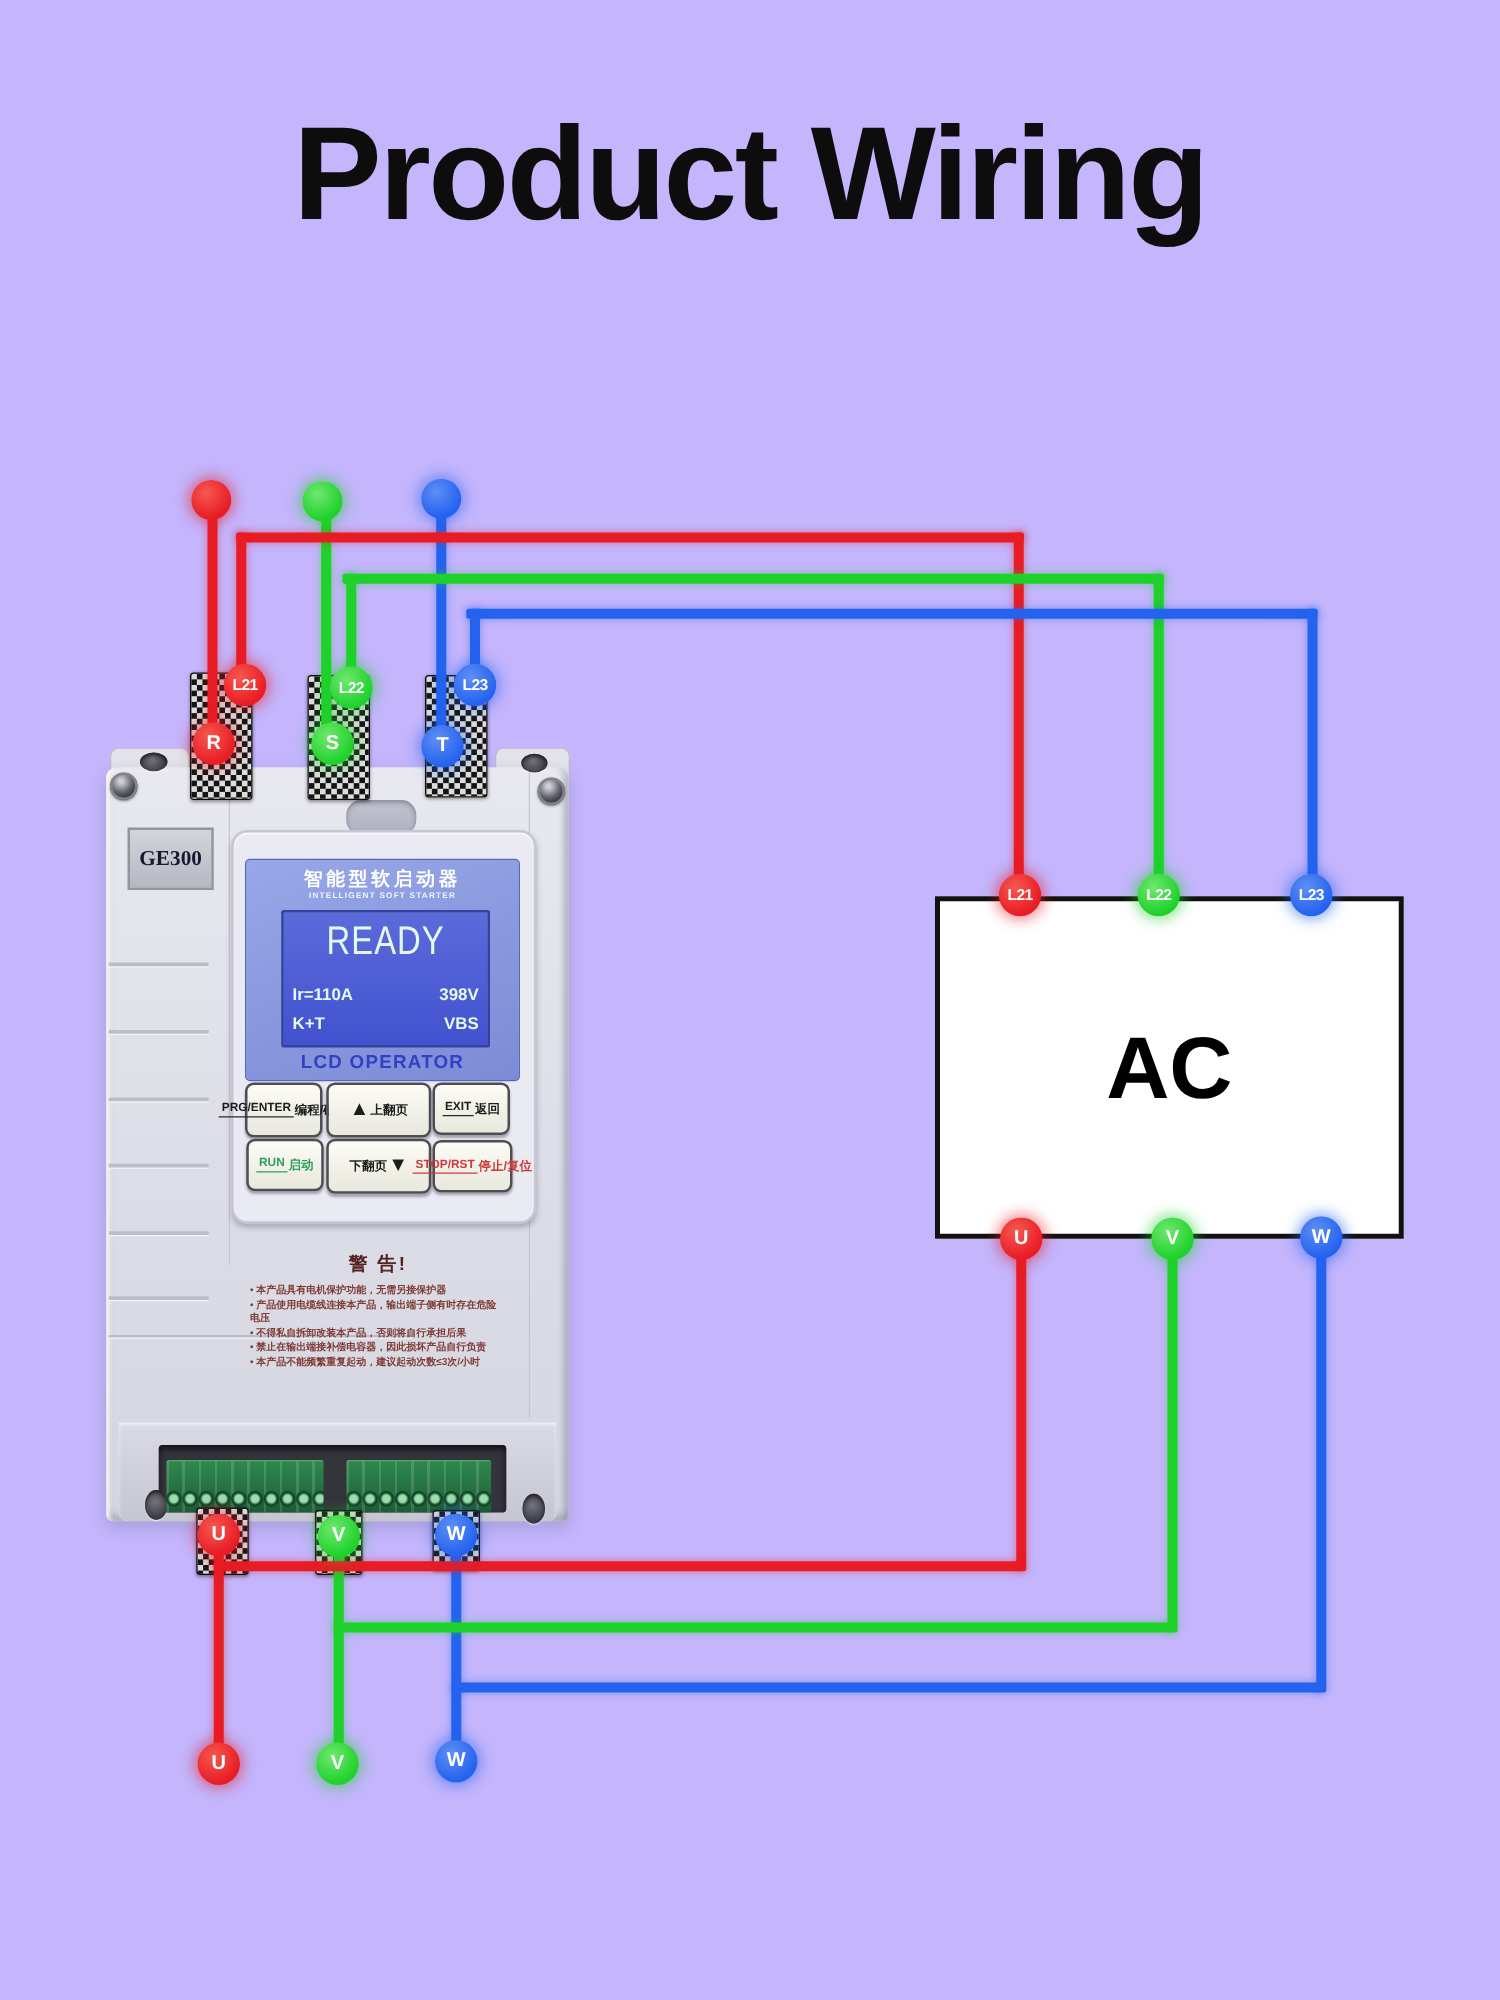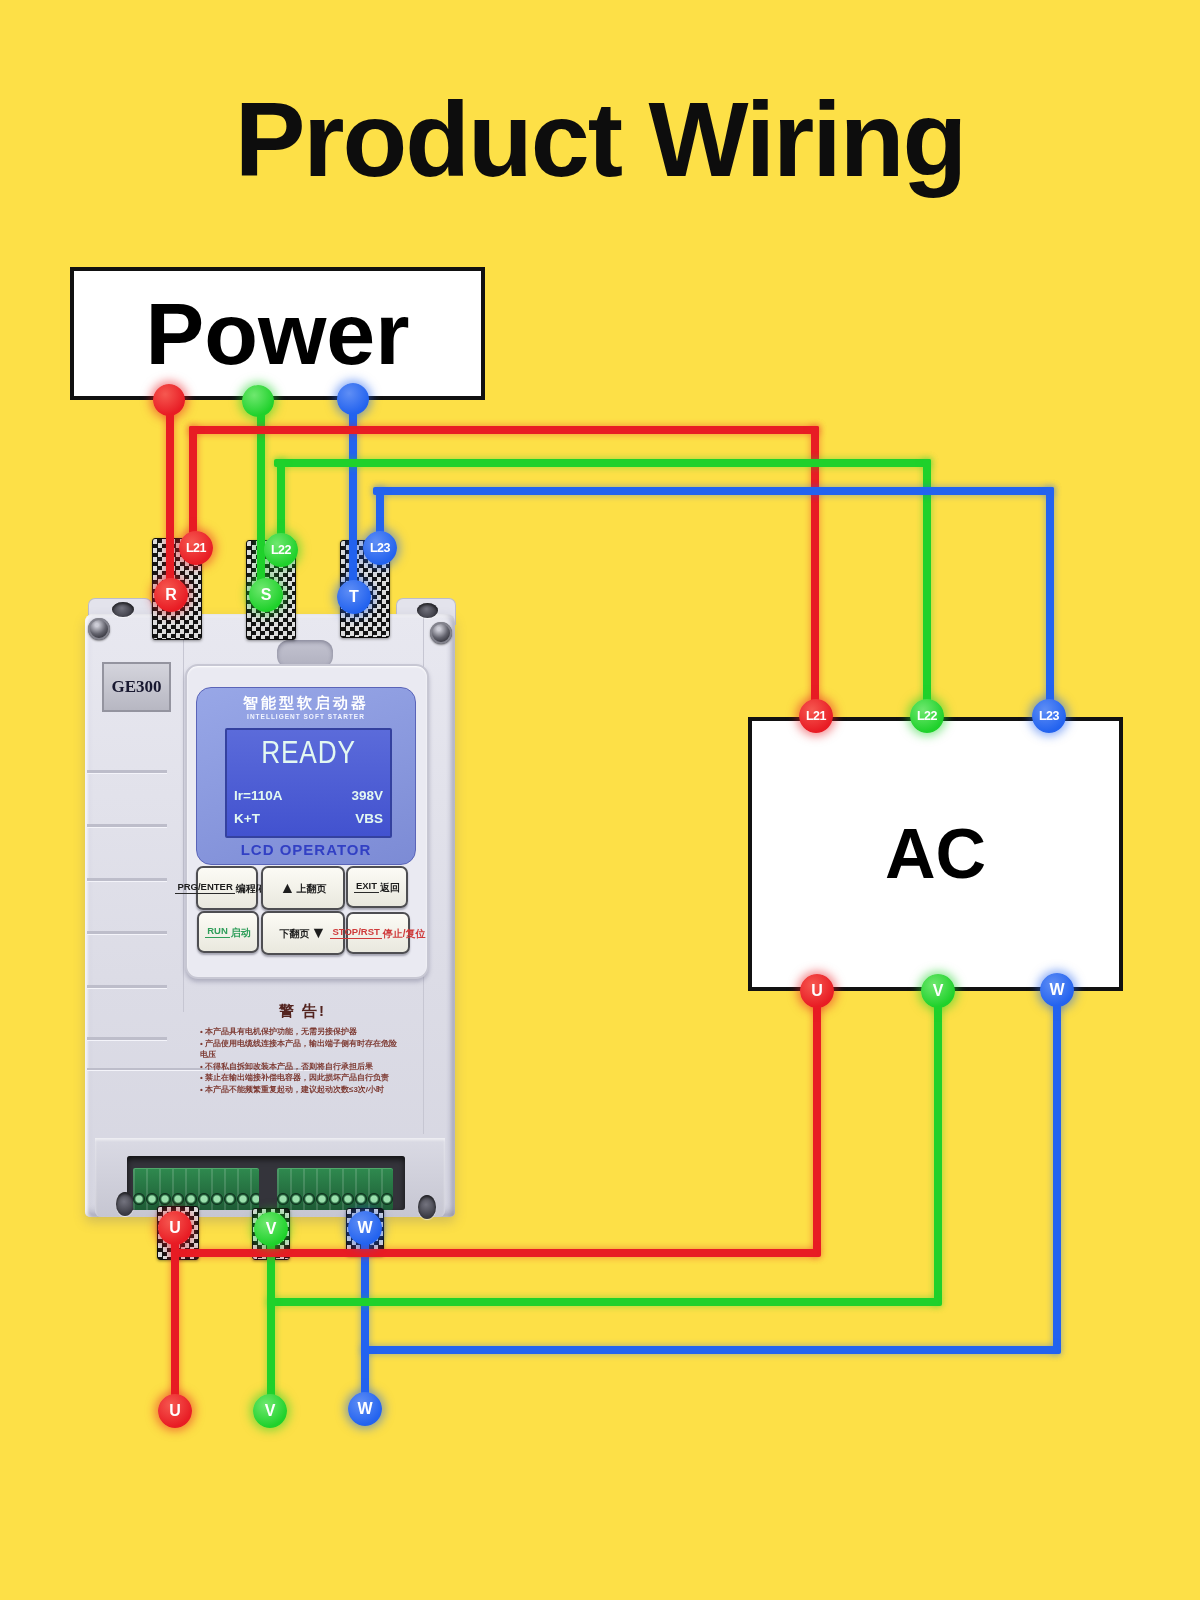--- a/index.html
+++ b/index.html
@@ -1,16 +1,16 @@
 <!DOCTYPE html>
 <html style="--phase-r: #e81c24; --phase-s: #1fd12b; --phase-t: #2363ef;"><head>
 <meta charset="utf-8">
 <style>
   html,body{margin:0;padding:0;background:#ffffff;}
-  #canvas{position:relative;width:1200px;height:1600px;background:#fde047;overflow:hidden;
+  #canvas{position:relative;width:1200px;height:1600px;background:#c4b5fd;overflow:hidden;
           font-family:"Liberation Sans",sans-serif;}
 
   
   .title{position:absolute;left:0;top:84px;width:1200px;text-align:center;
          font-size:106px;font-weight:bold;color:#0d0d0d;letter-spacing:-2px;line-height:1.05;}
   .label-box{position:absolute;border:4px solid #111;background:#fff;display:flex;
              flex-direction:column;align-items:center;justify-content:center;
              font-weight:bold;color:#000;}
   .label-box .big{font-size:88px;line-height:1.0;}
   .label-box .med{font-size:70px;line-height:1.5;text-align:right;}
@@ -55,21 +55,21 @@
   .notch{position:absolute;left:277px;top:640px;width:56px;height:28px;border-radius:12px;z-index:12;
          background:linear-gradient(#c3c3d0,#b0b0bf);box-shadow:inset 0 2px 4px rgba(60,60,85,.45);}
   .plate{position:absolute;left:102px;top:662px;width:65px;height:46px;z-index:13;
          background:linear-gradient(#d4d4dc,#b7b7c2);border:2px solid #94949f;
          display:flex;align-items:center;justify-content:center;
          font-family:"Liberation Serif",serif;font-weight:bold;font-size:17px;color:#181830;}
   .bezel{position:absolute;left:185px;top:664px;width:240px;height:311px;z-index:12;
          background:#eaeaf2;border:2px solid #c7c7d3;border-radius:13px;
          box-shadow:0 3px 4px rgba(90,90,120,.35),inset 0 1px 2px #ffffff;}
   .lcd{position:absolute;left:196px;top:687px;width:218px;height:176px;z-index:14;
-       background:linear-gradient(160deg,#98a7e7,#7c8bd5);border:1px solid #5a64b8;border-radius:15px;}
+       background:linear-gradient(160deg,#98a7e7,#7c8bd5);border:1px solid #5a64b8;border-radius:4px;}
   .lcd-cn{position:absolute;left:0;top:6px;width:100%;text-align:center;color:#fff;
           font-weight:bold;font-size:15px;letter-spacing:3px;}
   .lcd-sub{position:absolute;left:0;top:25px;width:100%;text-align:center;color:#f2f5ff;
            font-weight:bold;font-size:6.5px;letter-spacing:1px;}
   .lcd-screen{position:absolute;left:28px;top:40px;width:163px;height:106px;z-index:15;
               background:linear-gradient(#5b6bda,#4252cf);border:2px solid #34419f;border-radius:2px;
               font-family:Liberation Sans, sans-serif;color:#e3f8f1;}
   .lcd-ready{position:absolute;left:0;top:4px;width:100%;text-align:center;font-size:32px;
              letter-spacing:1px;transform:scaleX(.82);}
   .lcd-row{position:absolute;left:7px;right:7px;display:flex;justify-content:space-between;
@@ -109,23 +109,20 @@
          background:repeating-conic-gradient(#141414 0% 25%,#dddddd 25% 50%);background-size:9px 9px;
          box-shadow:0 1px 3px rgba(0,0,0,.4);}
 </style>
 </head>
 <body>
 
 <div id="canvas">
 
   <div class="title">Product Wiring</div>
 
-  <div class="label-box" style="left:70px;top:267px;width:407px;height:125px;">
-    <div class="big">Power</div>
-  </div>
 
   <div class="label-box" style="left:748px;top:717px;width:367px;height:266px;">
     <div class="med">AC</div>
   </div>
 
 
   <div class="dev-tab" style="left:88px;top:598px;width:62px;height:26px;"></div>
   <div class="dev-tab" style="left:396px;top:598px;width:58px;height:26px;"></div>
   <div class="hole" style="left:112px;top:602px;width:22px;height:15px;"></div>
   <div class="hole" style="left:417px;top:603px;width:21px;height:15px;"></div>

